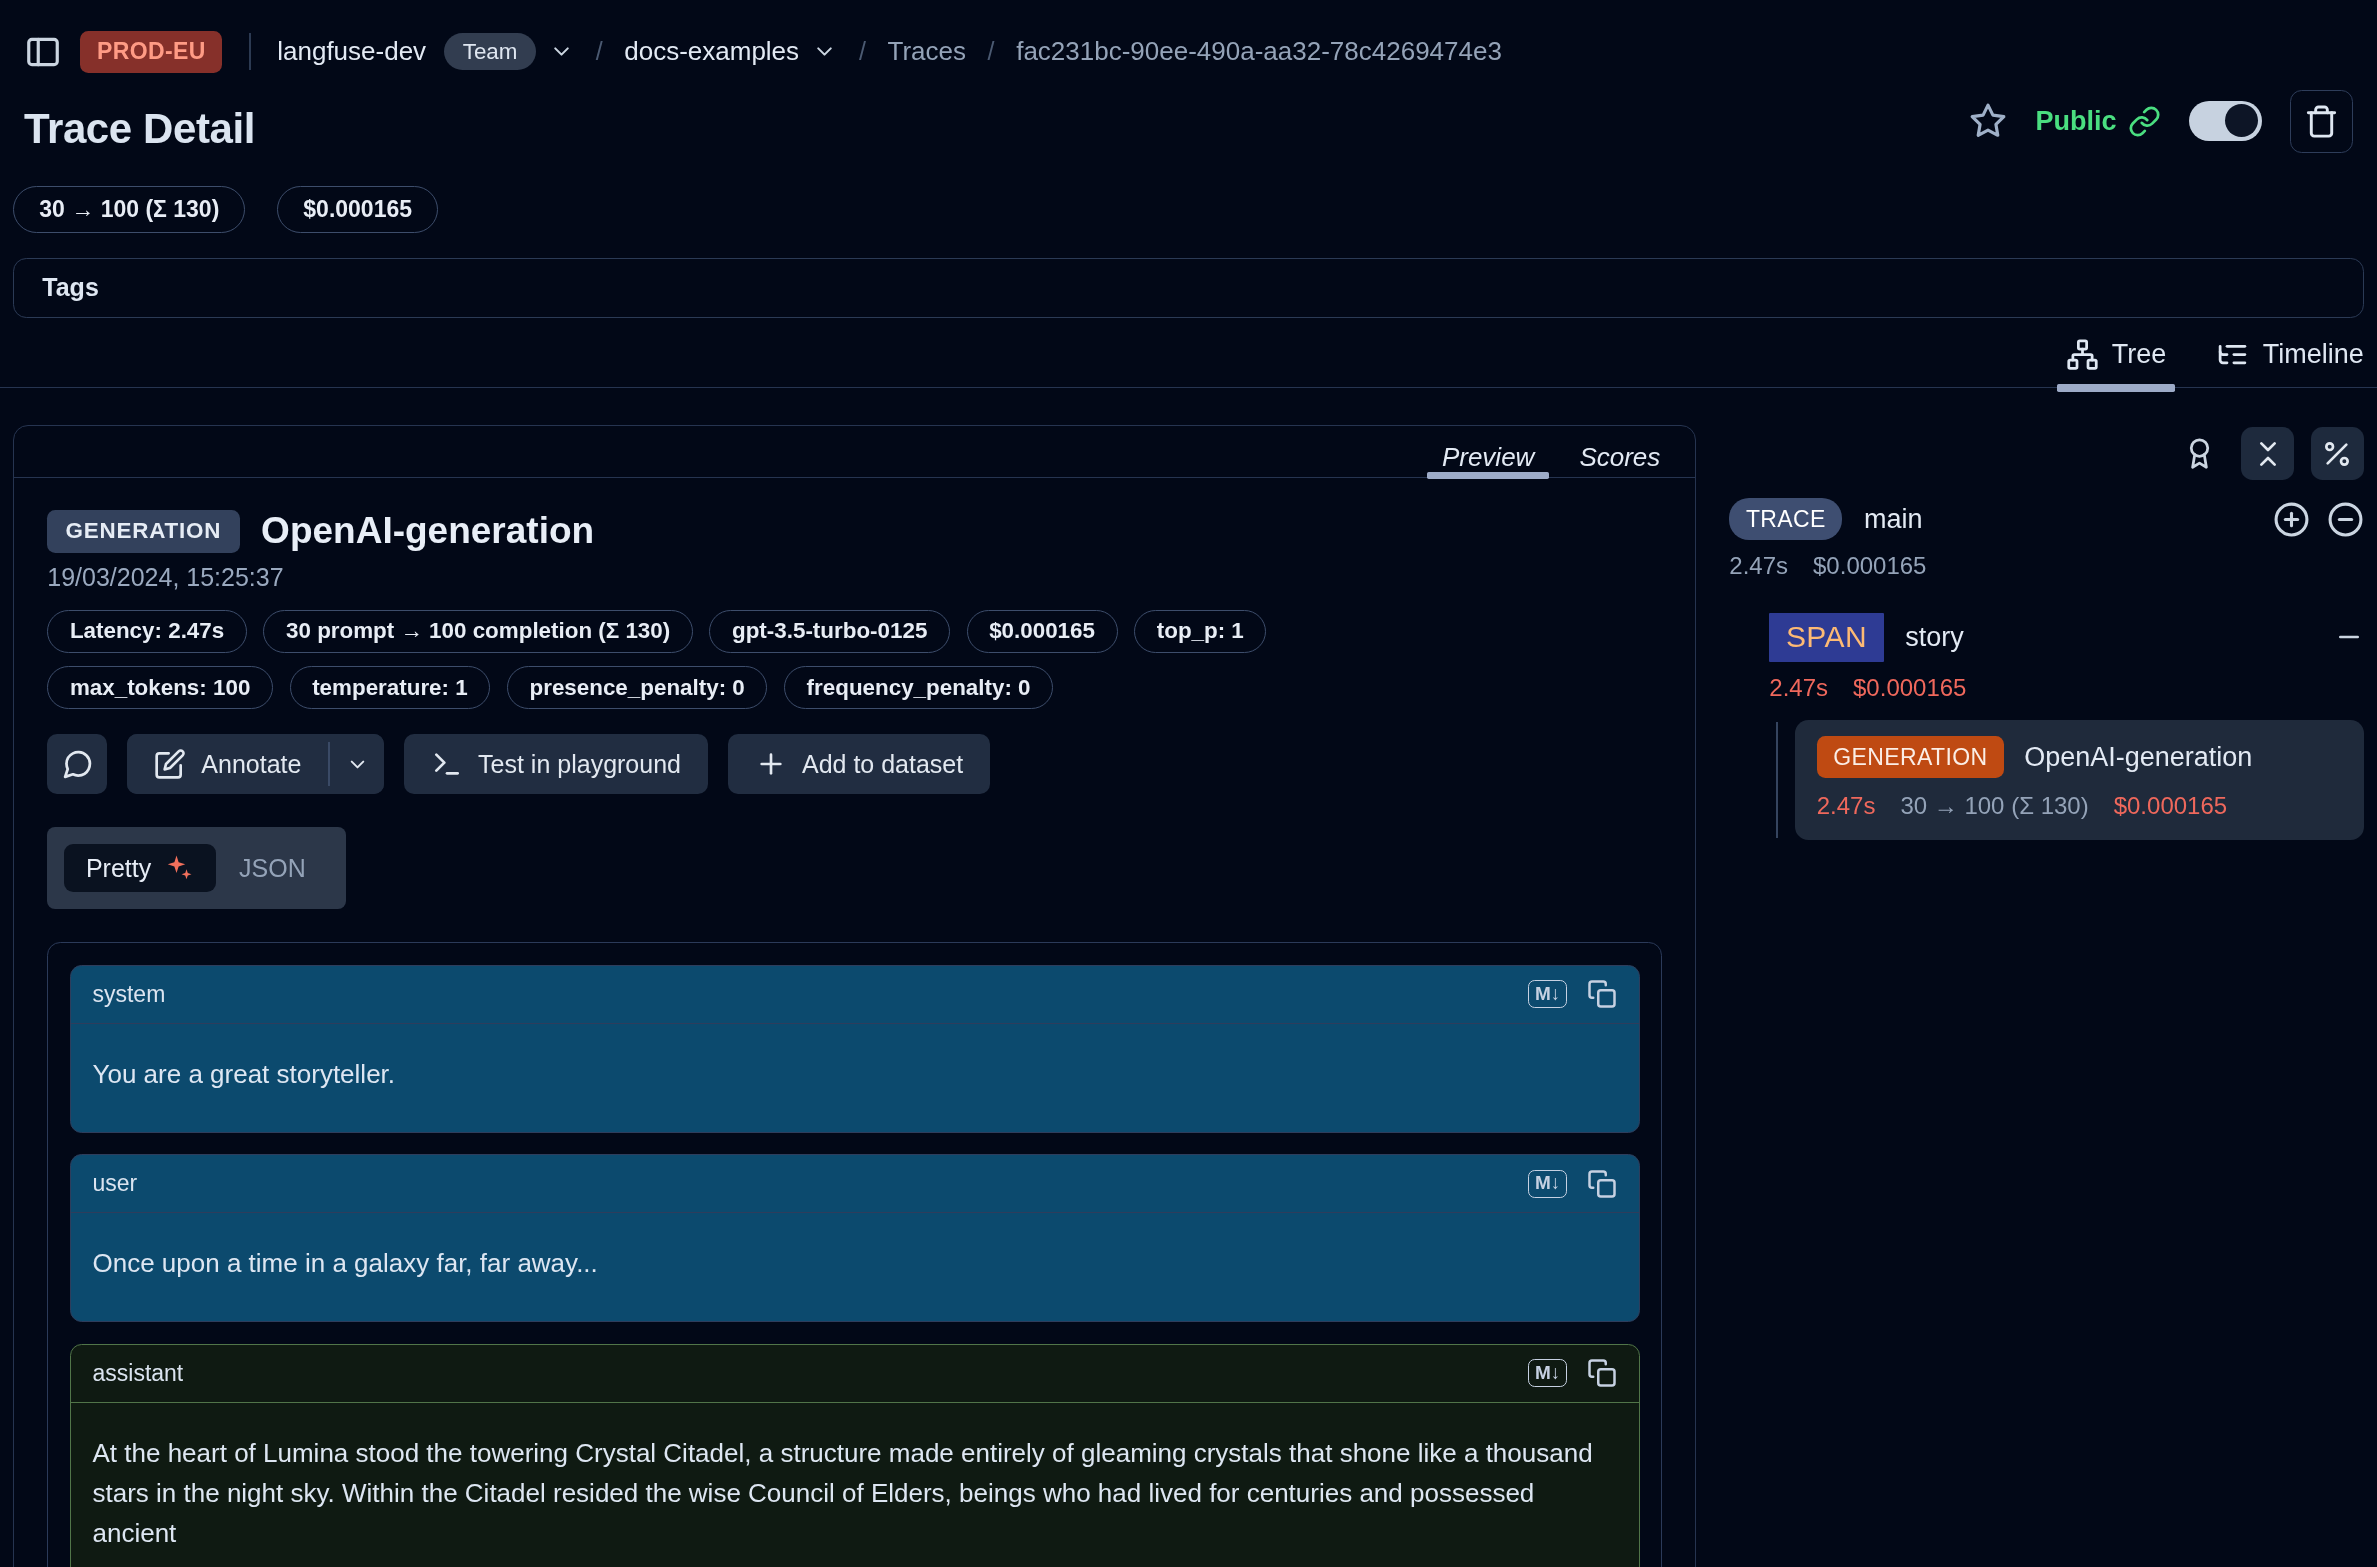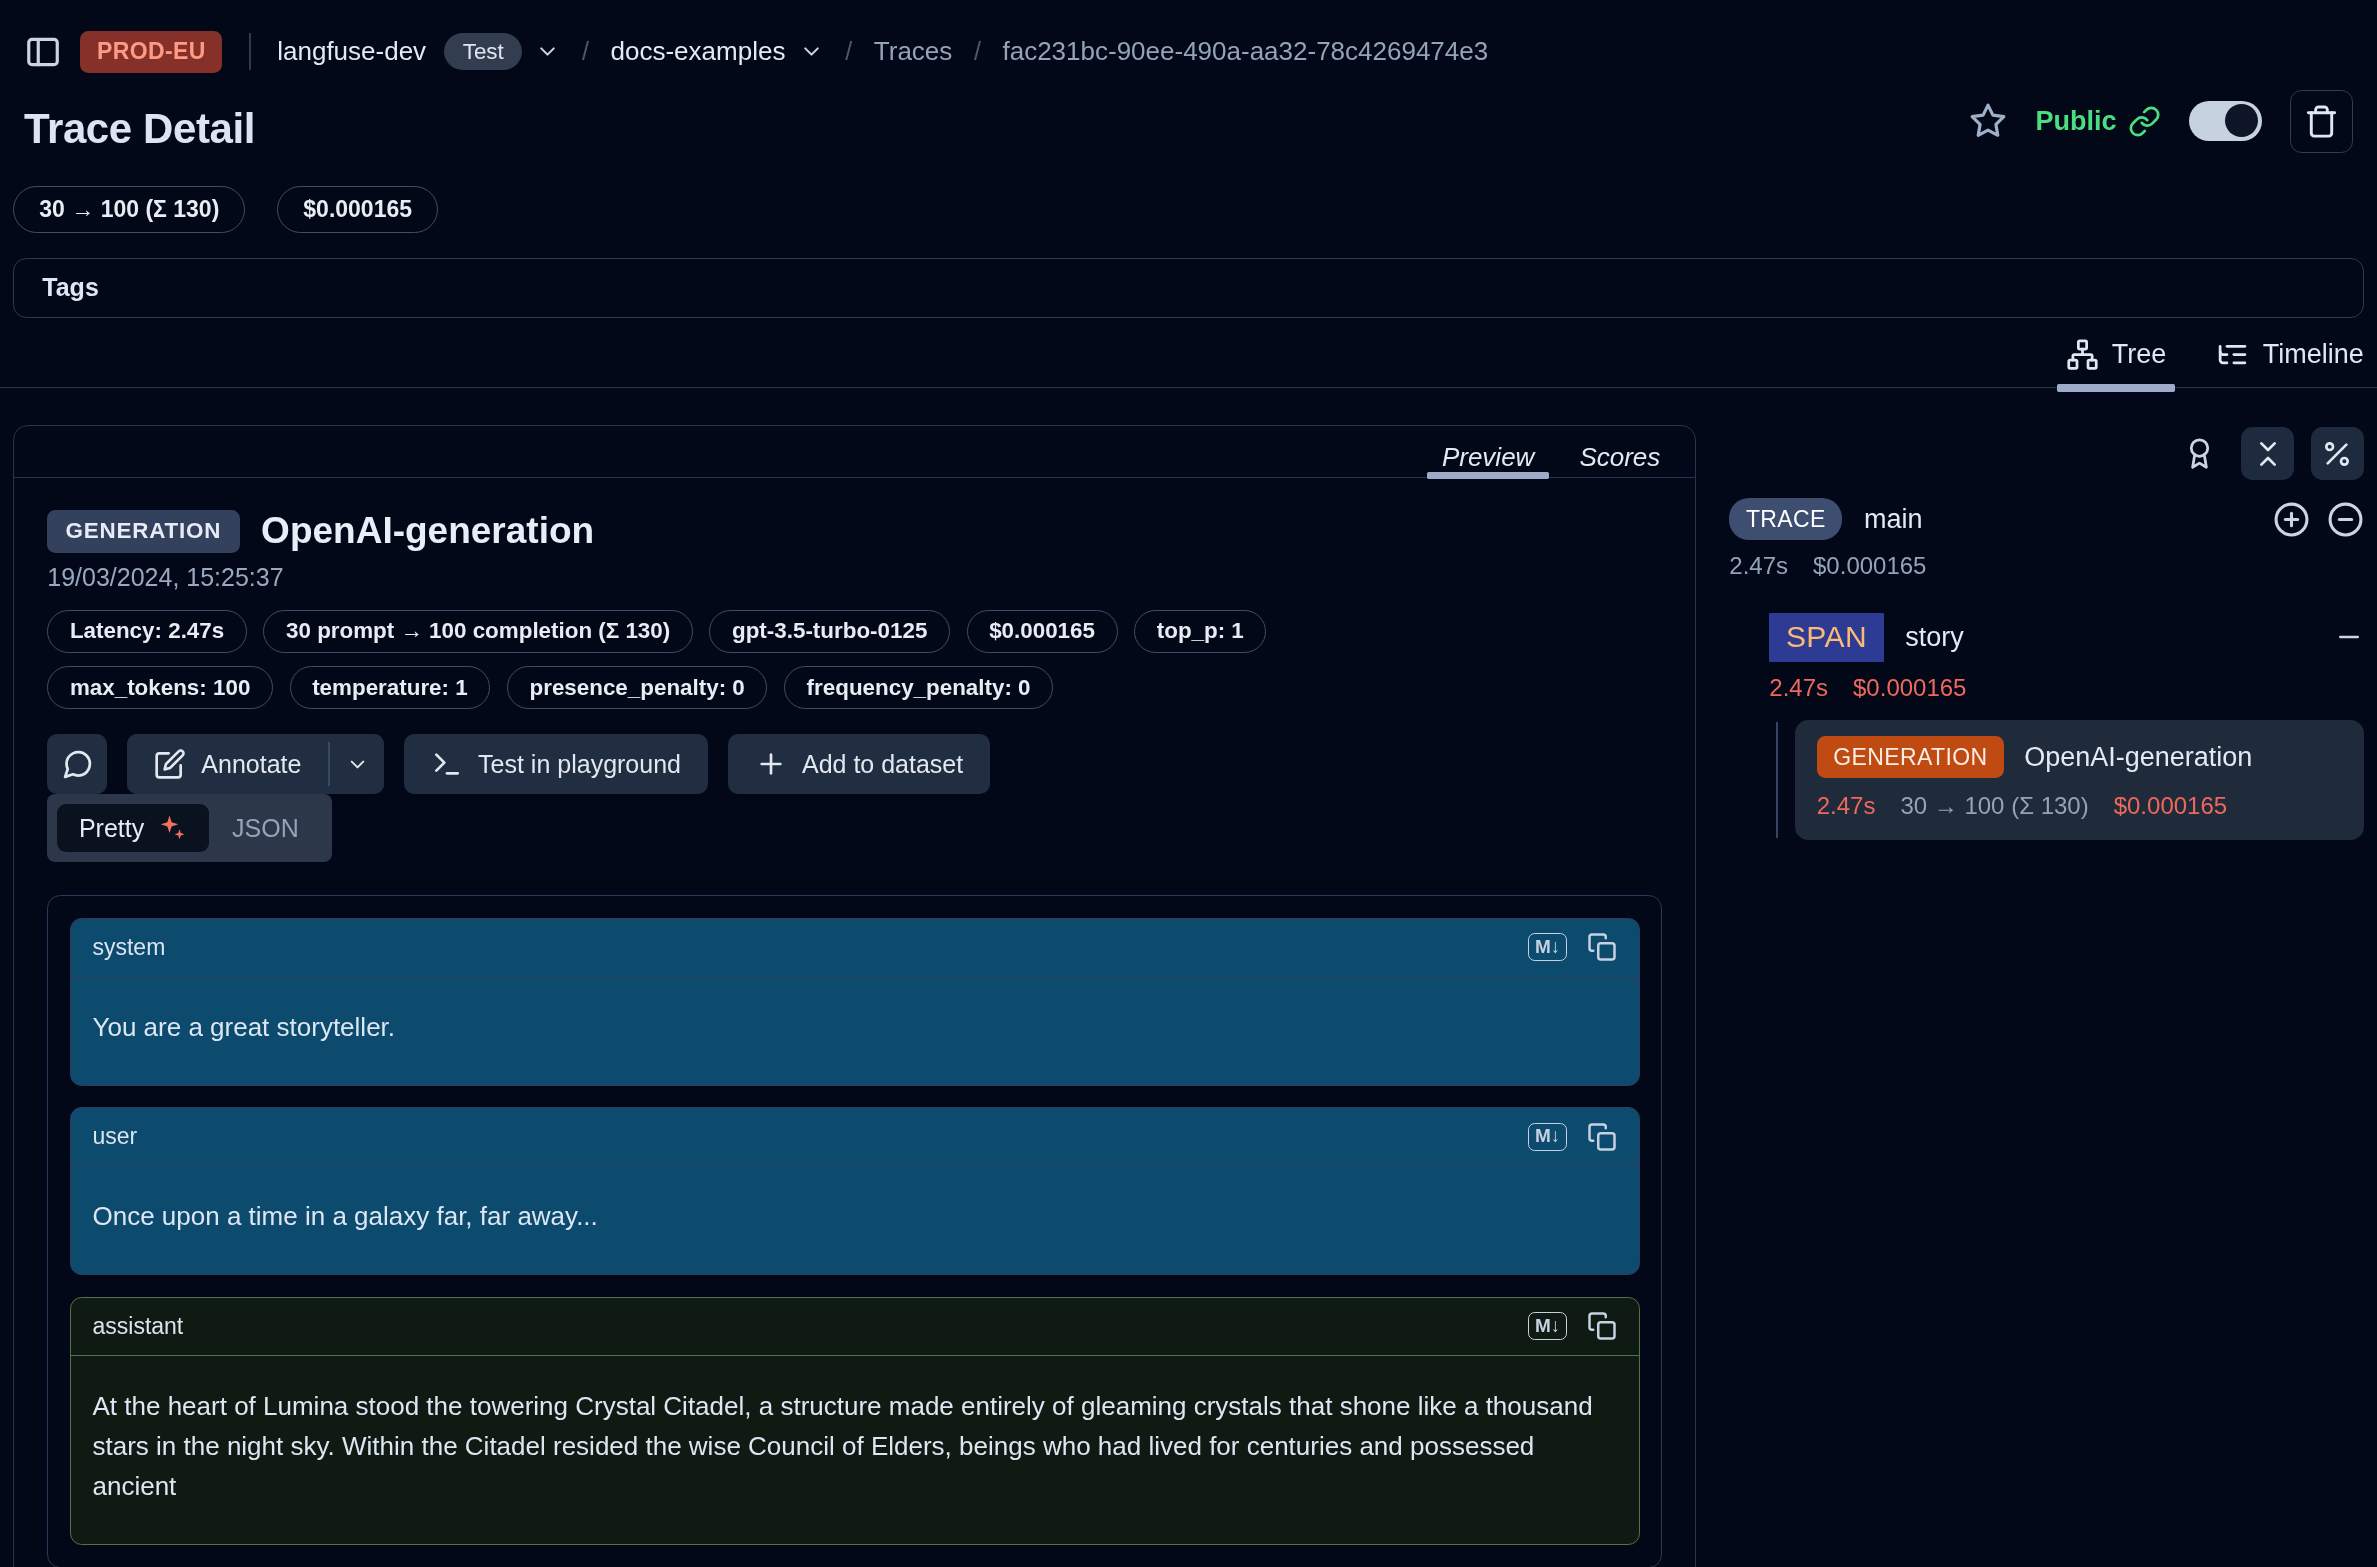--- a/index.html
+++ b/index.html
@@ -54,21 +54,21 @@
   .pill-sm { border:1.7px solid #3d4d6b; border-radius:830px; padding:7.5px 21.6px; font-size:22.4px; font-weight:600; color:#e8edf5; white-space:nowrap; }
 
   .actions { margin-top:25px; display:flex; gap:20px; height:60px; }
   .icon-btn { width:60px; background:#212d41; border:none; border-radius:10px; display:flex; align-items:center; justify-content:center; }
   .btn { background:#212d41; border:none; border-radius:10px; display:flex; align-items:center; gap:15px; padding:0 27px; font-size:25px; font-weight:500; color:#e2e8f0; font-family:inherit; }
   .split { display:flex; background:#212d41; border-radius:10px; overflow:hidden; }
   .split .btn { border-radius:0; }
   .split-div { width:1.7px; background:#3a4a66; margin:8.3px 0; }
   .split-caret { width:53px; display:flex; align-items:center; justify-content:center; }
 
-  .segmented { display:inline-flex; background:#2c3749; border-radius:8px; padding:10px; align-items:center; }
+  .segmented { margin-top:33px; display:inline-flex; background:#2c3749; border-radius:8px; padding:17px; align-items:center; }
   .seg-active { background:#0a1220; border-radius:9.1px; padding:9.1px 21.6px; display:flex; align-items:center; gap:13.3px; font-size:25px; color:#e7edf6; }
   .seg-plain { padding:9.1px 23px; font-size:25px; color:#94a3b8; }
 
   .messages { margin-top:33px; border:1.7px solid #2b3a59; border-radius:13.3px; padding:21.6px; display:flex; flex-direction:column; gap:21.6px; }
   .msg { border:1.7px solid #2e3d5c; border-radius:11.6px; background:#0c4a6e; overflow:hidden; }
   .msg-head { display:flex; align-items:center; padding:13.3px 21.6px; border-bottom:1.7px solid #2e3d5c; }
   .msg-role { font-size:23px; font-weight:500; color:#dbe4f0; }
   .msg-icons { margin-left:auto; display:flex; align-items:center; gap:20px; }
   .md-chip { border:1.7px solid #c6d1e2; border-radius:6.7px; color:#c6d1e2; font-size:19px; font-weight:700; padding:2.5px 5.8px; line-height:1.1; }
   .msg-body { padding:30px 21.6px 38px; font-size:26px; color:#dde6f2; line-height:1.55; }
@@ -107,21 +107,21 @@
 <div class="breadcrumb">
   <span>
     <svg width="38" height="38" viewBox="0 0 24 24" fill="none" stroke="#cbd5e1" stroke-width="2" stroke-linecap="round" stroke-linejoin="round">
         <rect x="3" y="4" width="18" height="16" rx="2"></rect>
         <line x1="9" y1="4" x2="9" y2="20"></line>
       </svg>
   </span>
   <span class="env-badge">PROD-EU</span>
   <span class="bc-divider"></span>
   <span class="bc-strong">langfuse-dev</span>
-  <span class="team-pill">Test</span>
+  <span class="team-pill">Team</span>
   <span class="chev-btn">
     <svg width="25" height="25" viewBox="0 0 24 24" fill="none" stroke="#cbd5e1" stroke-width="2" stroke-linecap="round" stroke-linejoin="round">
         <polyline points="6 9 12 15 18 9"></polyline>
       </svg>
   </span>
   <span class="slash">/</span>
   <span class="bc-strong">docs-examples</span>
   <span class="chev-btn">
     <svg width="25" height="25" viewBox="0 0 24 24" fill="none" stroke="#cbd5e1" stroke-width="2" stroke-linecap="round" stroke-linejoin="round">
         <polyline points="6 9 12 15 18 9"></polyline>

